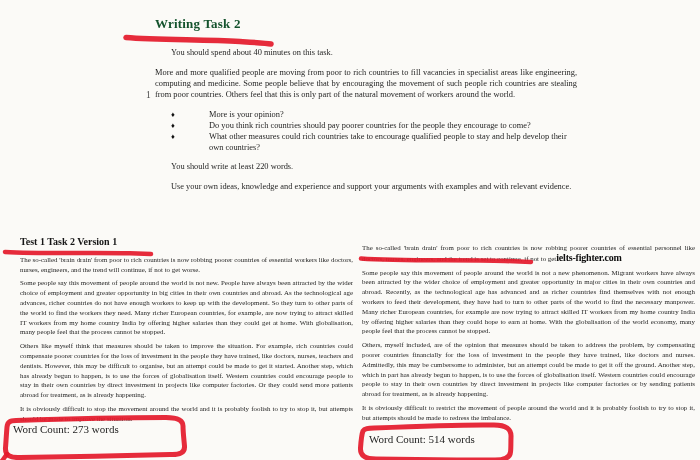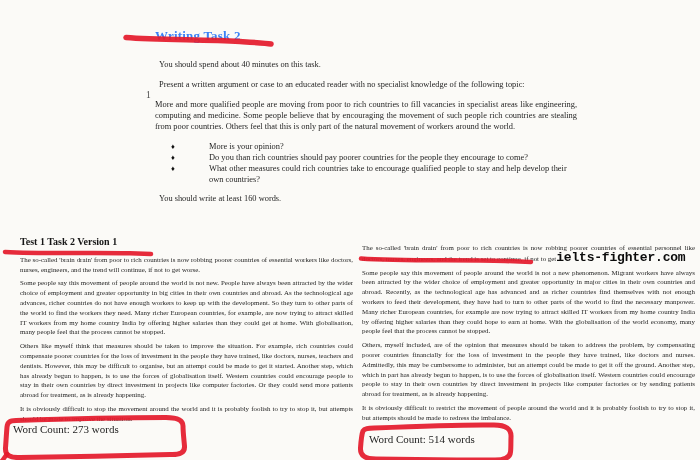--- a/index.html
+++ b/index.html
@@ -4,39 +4,39 @@
 <style>
   html,body { margin:0; padding:0; background:#ffffff; }
   .page {
     position:relative; width:700px; height:460px;
     background:#fbfaf7; overflow:hidden;
     font-family:"Liberation Serif", serif; color:#1f1f1f;
   }
 
   
   .task-block { position:absolute; left:155px; top:16px; width:422px; }
-  .task-title { font-size:13px; font-weight:bold; margin:12px 0 15px 0; letter-spacing:.2px; color:#3b82f6; }
-  .task-block p { font-size:8.4px; line-height:11px; margin:0 0 9px 4px; }
+  .task-title { font-size:13px; font-weight:bold; margin:0 0 15px 0; letter-spacing:.2px; color:#14532d; }
+  .task-block p { font-size:8.4px; line-height:11px; margin:0 0 9px 16px; }
   .prompt { text-align:justify; margin:0 0 9px 0 !important; }
   .margin-mark { position:absolute; left:-9px; top:74px; font-size:9.5px; color:#4a4a4a; }
   .bullets { list-style:none; margin:0 0 8px 0; padding:0 0 0 16px; }
   .bullets li { display:flex; font-size:8.4px; line-height:11px; }
   .bullet-icon { flex:0 0 38px; font-size:7.5px; color:#111; }
   .bullet-text { flex:1; }
 
   
   .col { position:absolute; width:333px; font-size:6.9px; line-height:9.8px; color:#242424; }
   .col h2 { font-size:10px; font-weight:bold; margin:0 0 8px 0; color:#161616; }
   .col p { margin:0 0 4px 0; text-align:justify; }
   .col-left  { left:20px;   top:237px; }
   .col-right { left:362px; top:243px; }
 
   .watermark {
-    font-family:Liberation Mono, monospace; font-weight:bold;
-    font-size:13px; color:#0c0c0c; letter-spacing:-.2px; white-space:nowrap;
+    font-family:Liberation Serif, serif; font-weight:bold;
+    font-size:10px; color:#0c0c0c; letter-spacing:-.2px; white-space:nowrap;
   }
 
   
   .wc { position:absolute; font-size:11px; color:#242424;text-align:center; }
   .wc-left  { left:13px;  top:423px; }
   .wc-right { left:369px; top:433px; }
   .wc .band-line { margin-top:26px; }
 
   
   .annotations {
@@ -47,37 +47,37 @@
 </style>
 </head>
 <body>
 
 <div class="page">
 
   <section class="task-block">
     <span class="margin-mark">1</span>
     <h1 class="task-title">Writing Task 2</h1>
     <p>You should spend about 40 minutes on this task.</p>
-    <p>Present a written argument or case to an educated reader with no specialist knowledge of the following topic:</p>
     <p class="prompt">More and more qualified people are moving from poor to rich countries to fill vacancies in specialist areas like engineering, computing and medicine. Some people believe that by encouraging the movement of such people rich countries are stealing from poor countries. Others feel that this is only part of the natural movement of workers around the world.</p>
     <ul class="bullets">
       <li>
         <span class="bullet-icon">♦</span>
         <span class="bullet-text">More is your opinion?</span>
       </li>
       <li>
         <span class="bullet-icon">♦</span>
-        <span class="bullet-text">Do you than rich countries should pay poorer countries for the people they encourage to come?</span>
+        <span class="bullet-text">Do you think rich countries should pay poorer countries for the people they encourage to come?</span>
       </li>
       <li>
         <span class="bullet-icon">♦</span>
         <span class="bullet-text">What other measures could rich countries take to encourage qualified people to stay and help develop their own countries?</span>
       </li>
     </ul>
-    <p>You should write at least 160 words.</p>
+    <p>You should write at least 220 words.</p>
+    <p>Use your own ideas, knowledge and experience and support your arguments with examples and with relevant evidence.</p>
   </section>
 
   <section class="col col-left">
     <h2>Test 1 Task 2 Version 1</h2>
     <p>The so-called 'brain drain' from poor to rich countries is now robbing poorer countries of essential workers like doctors, nurses, engineers, and the trend will continue, if not to get worse.</p>
     <p>Some people say this movement of people around the world is not new. People have always been attracted by the wider choice of employment and greater opportunity in big cities in their own countries and abroad. As the technological age advances, richer countries do not have enough workers to keep up with the development. So they turn to other parts of the world to find the workers they need. Many richer European countries, for example, are now trying to attract skilled IT workers from my home country India by offering higher salaries than they could get at home. With globalisation, many people feel that the process cannot be stopped.</p>
     <p>Others like myself think that measures should be taken to improve the situation. For example, rich countries could compensate poorer countries for the loss of investment in the people they have trained, like doctors, nurses, teachers and dentists. However, this may be difficult to organise, but an attempt could be made to get it started. Another step, which has already begun to happen, is to use the forces of globalisation itself. Western countries could encourage people to stay in their own countries by direct investment in projects like computer factories. Or they could send more patients abroad for treatment, as is already happening.</p>
     <p>It is obviously difficult to stop the movement around the world and it is probably foolish to try to stop it, but attempts should be made to improve the situation.</p>
   </section>
 

